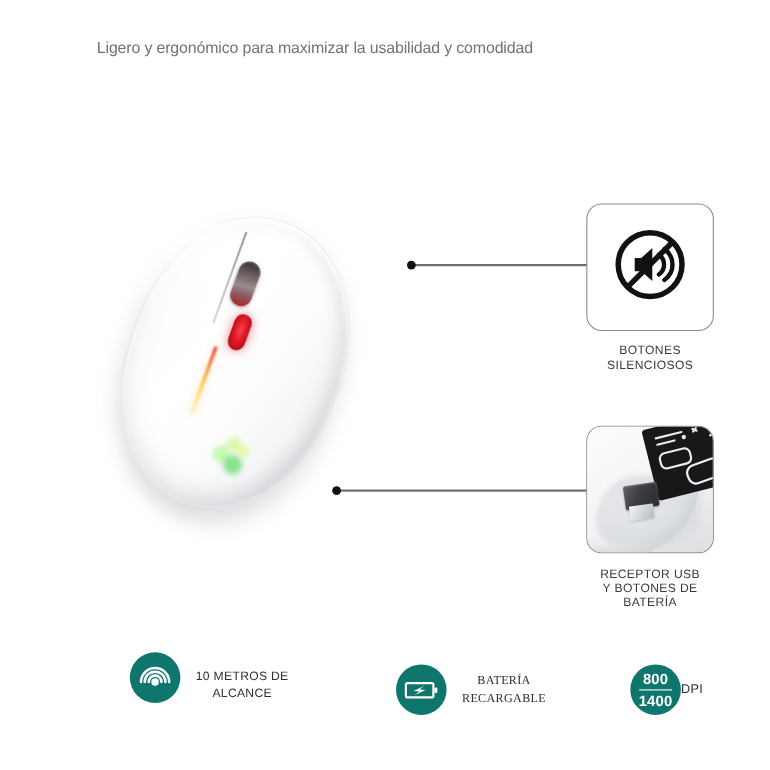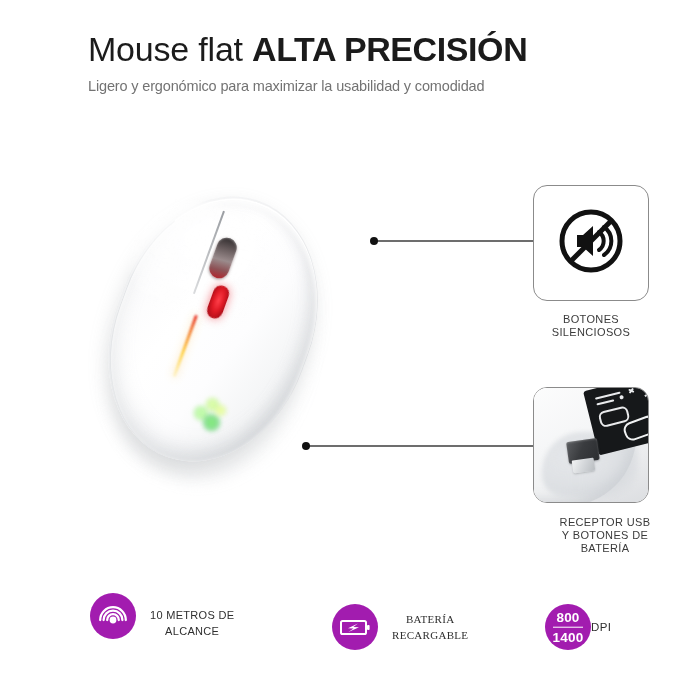--- a/index.html
+++ b/index.html
@@ -330,23 +330,24 @@
   
   .feature {
     position: absolute;
     display: flex;
     align-items: center;
   }
   .badge {
     width: 46px;
     height: 46px;
     border-radius: 50%;
-    background: #a21caf;
+    background: #0f766e;
     position: relative;
     flex: 0 0 auto;
+    margin-left: 28px;
   }
   .badge svg { position: absolute; left: 50%; top: 50%; transform: translate(-50%,-50%); }
   .feature-label {
     margin-left: 14px;
     font-size: 11px;
     line-height: 16px;
     letter-spacing: 0.3px;
     color: #2f2f2f;
     text-align: center;
     font-weight: 400;
@@ -377,21 +378,20 @@
     color: #2f2f2f;
     font-weight: 400;
   }
 </style>
 </head>
 <body>
 
 <div id="page">
 
   <div class="header">
-    <div class="title"><span>Mouse flat </span><span class="strong">ALTA PRECISIÓN</span></div>
     <div class="subtitle">Ligero y ergonómico para maximizar la usabilidad y comodidad</div>
   </div>
 
   <div class="mouse-stage">
     <div class="mouse-shadow"></div>
     <div class="mouse-body"></div>
     <div class="mouse-rim"></div>
     <div class="mouse-top-hl"></div>
     <div class="mouse-seam"></div>
     <div class="mouse-wheel"></div>
@@ -445,21 +445,21 @@
           <span class="usb-port"></span>
           <span class="usb-port2"></span>
           <span class="usb-port3"></span>
         </div>
         <div class="usb-dongle">
           <span class="plastic"></span>
           <span class="metal"></span>
         </div>
       </div>
     </div>
-    <div class="card-caption" style="left:543px; top:516px; width:124px;">
+    <div class="card-caption" style="left:529px; top:516px; width:124px;">
       <div>RECEPTOR USB</div>
       <div>Y BOTONES DE</div>
       <div>BATERÍA</div>
     </div>
   </div>
 
   <div class="feature" style="left:90px; top:593px;align-items:flex-end;">
     <div class="badge">
       <svg width="30" height="30" viewBox="0 0 30 30">
         <circle cx="15" cy="19" r="3.4" fill="#ffffff"></circle>

